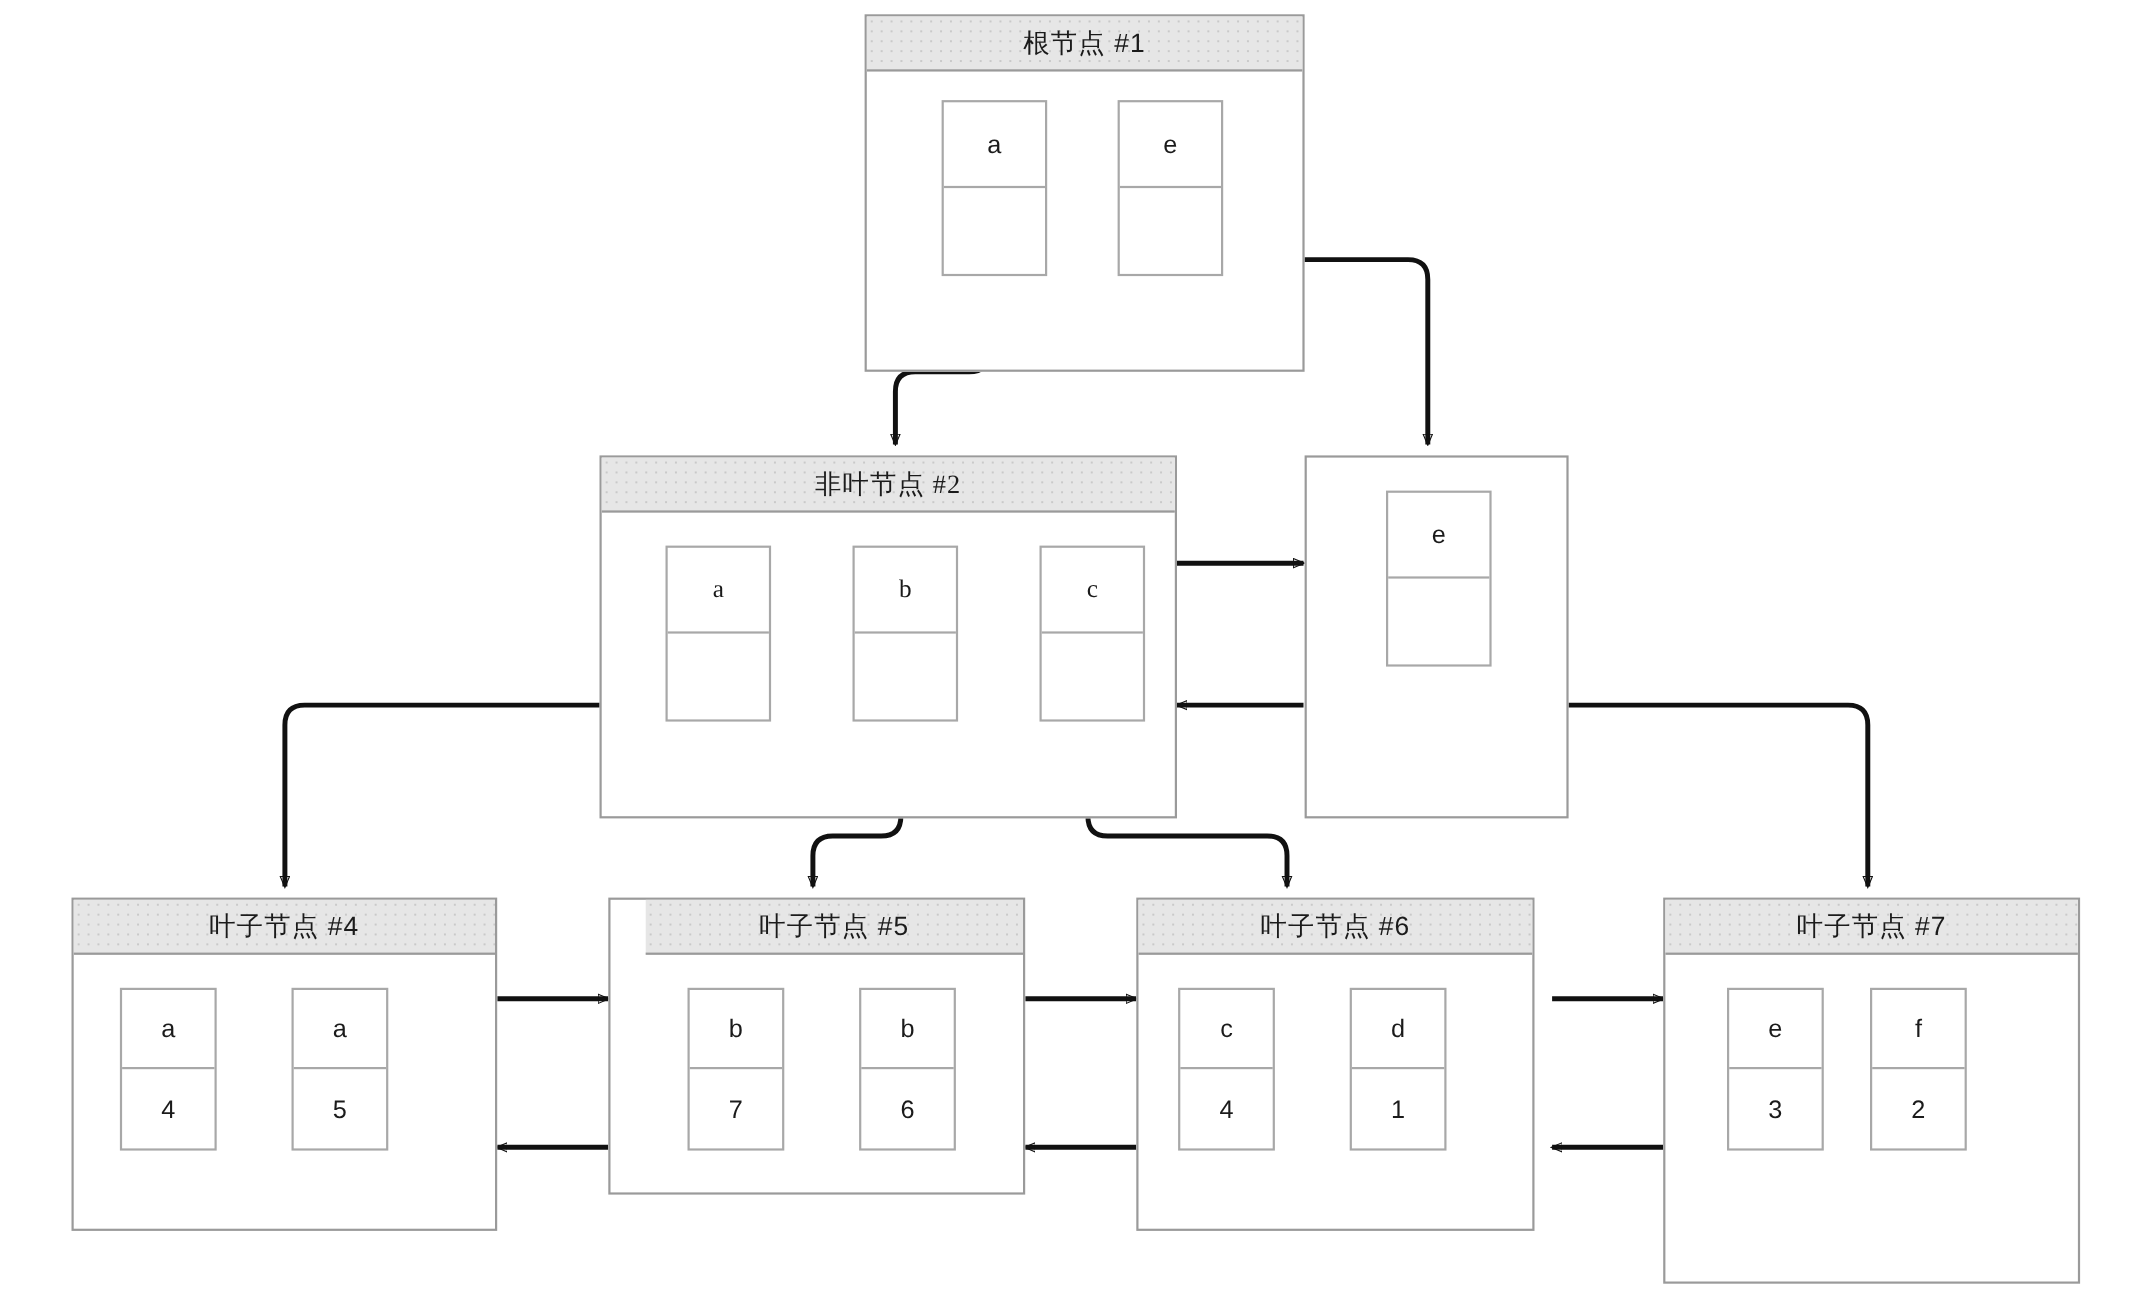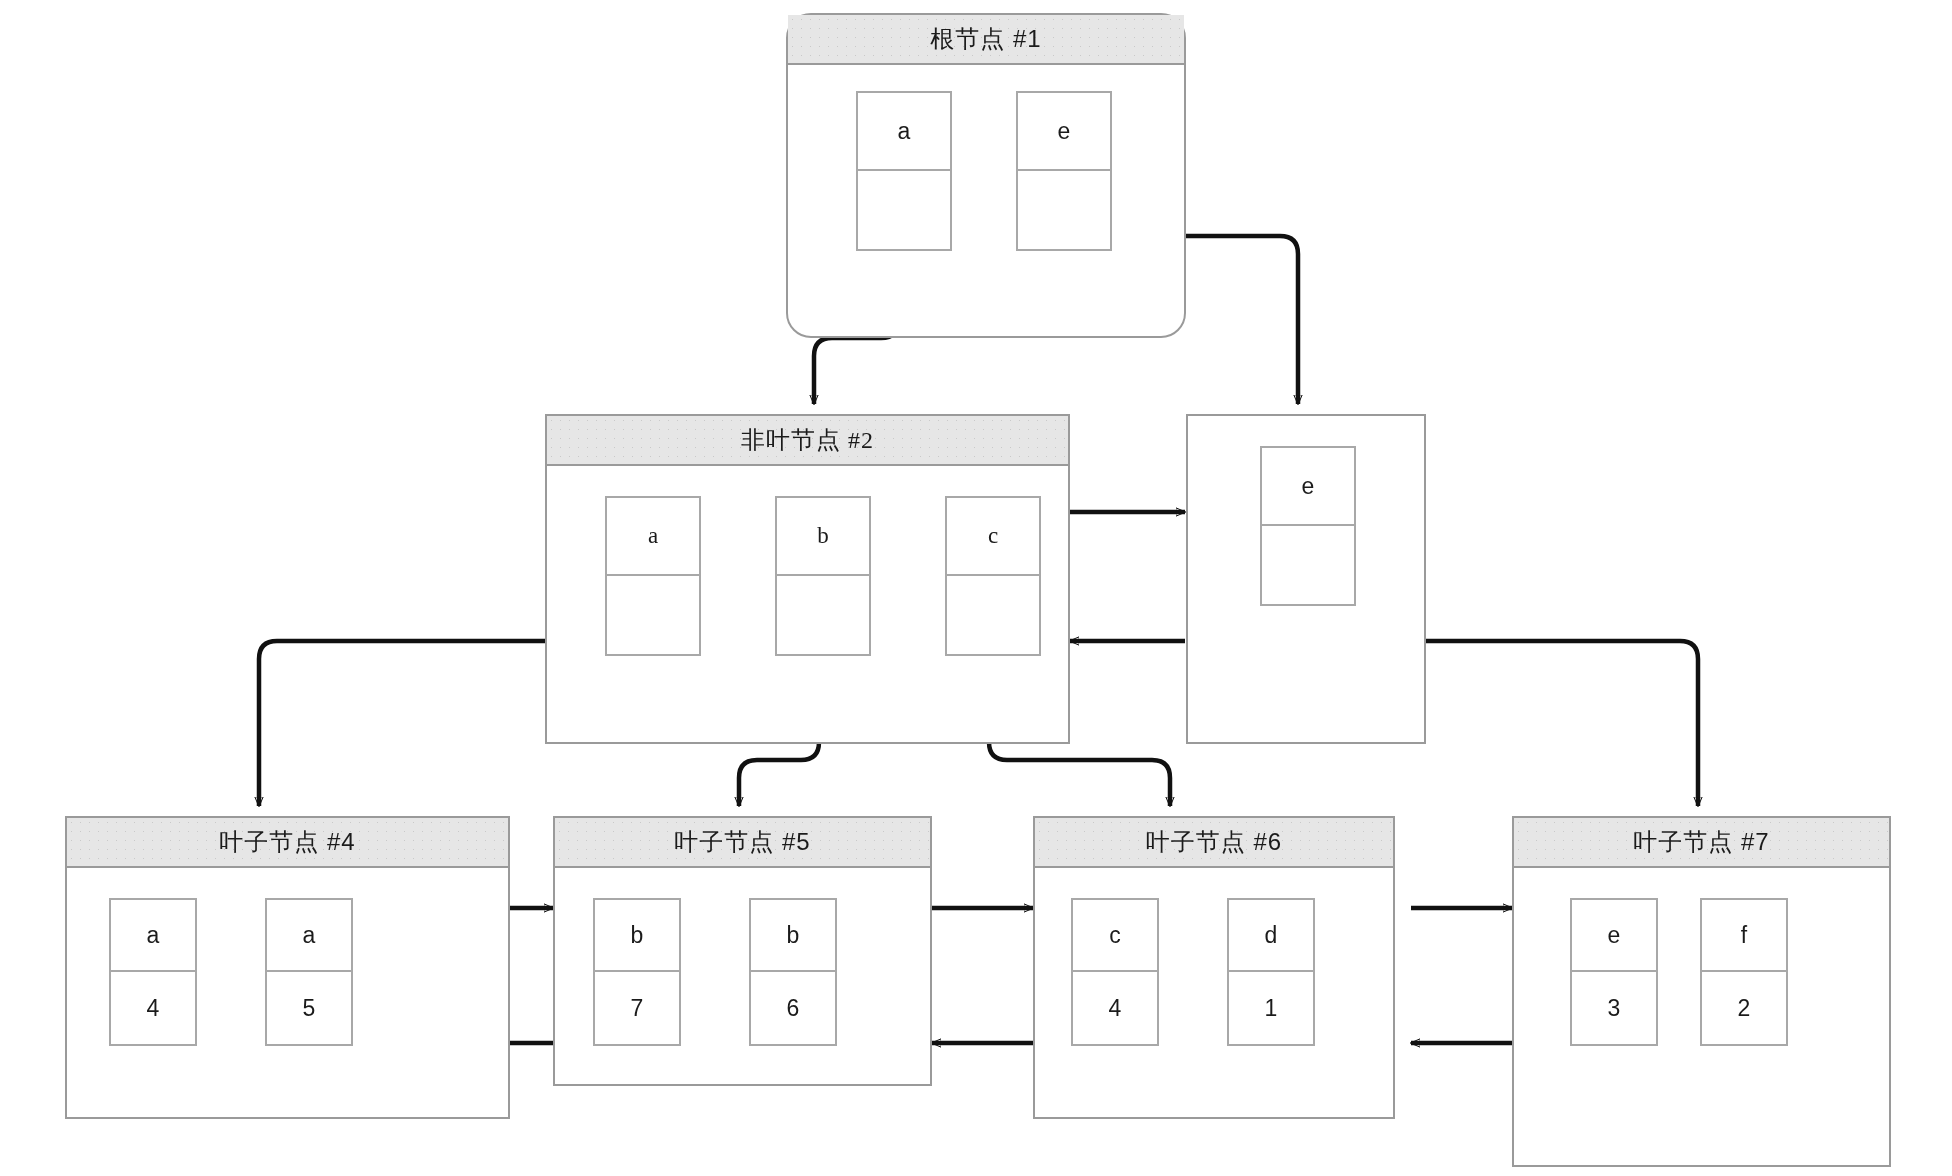--- a/index.html
+++ b/index.html
@@ -112,21 +112,21 @@
     <line x1="452" y1="908" x2="553" y2="908" stroke-width="4.5" marker-end="url(#ah)"></line>
     <line x1="553" y1="1043" x2="452" y2="1043" stroke-width="4.5" marker-end="url(#ah)"></line>
 
     <line x1="932" y1="908" x2="1033" y2="908" stroke-width="4.5" marker-end="url(#ah)"></line>
     <line x1="1033" y1="1043" x2="932" y2="1043" stroke-width="4.5" marker-end="url(#ah)"></line>
 
     <line x1="1411" y1="908" x2="1512" y2="908" stroke-width="4.5" marker-end="url(#ah)"></line>
     <line x1="1512" y1="1043" x2="1411" y2="1043" stroke-width="4.5" marker-end="url(#ah)"></line>
   </svg>
 
-  <div class="node" style="left:786px; top:13px; width:400px; height:325px;border-radius:25px;">
+  <div class="node" style="left:786px; top:13px; width:400px; height:325px;">
     <div class="node-header">根节点 #1</div>
     <div class="node-body">
       <div class="cell" style="left:68px; top:26px; width:96px; height:160px;">
         <div class="cell-key">a</div>
         <div class="cell-val"></div>
       </div>
       <div class="cell" style="left:228px; top:26px; width:96px; height:160px;">
         <div class="cell-key">e</div>
         <div class="cell-val"></div>
       </div>
@@ -153,35 +153,35 @@
 
   <div class="node" style="left:1186px; top:414px; width:240px; height:330px;">
     <div class="node-body">
       <div class="cell" style="left:72px; top:30px; width:96px; height:160px;">
         <div class="cell-key">e</div>
         <div class="cell-val"></div>
       </div>
     </div>
   </div>
 
-  <div class="node" style="left:65px; top:816px; width:445px; height:303px;">
+  <div class="node" style="left:65px; top:816px; width:387px; height:303px;">
     <div class="node-header">叶子节点 #4</div>
     <div class="node-body">
       <div class="cell" style="left:42px; top:30px; width:88px; height:148px;">
         <div class="cell-key">a</div>
         <div class="cell-val">4</div>
       </div>
       <div class="cell" style="left:198px; top:30px; width:88px; height:148px;">
         <div class="cell-key">a</div>
         <div class="cell-val">5</div>
       </div>
     </div>
   </div>
 
-  <div class="node" style="left:553px; top:816px; width:379px; height:270px;">
+  <div class="node" style="left:553px; top:816px; width:379px; height:270px;padding-left:32px;">
     <div class="node-header">叶子节点 #5</div>
     <div class="node-body">
       <div class="cell" style="left:38px; top:30px; width:88px; height:148px;">
         <div class="cell-key">b</div>
         <div class="cell-val">7</div>
       </div>
       <div class="cell" style="left:194px; top:30px; width:88px; height:148px;">
         <div class="cell-key">b</div>
         <div class="cell-val">6</div>
       </div>

